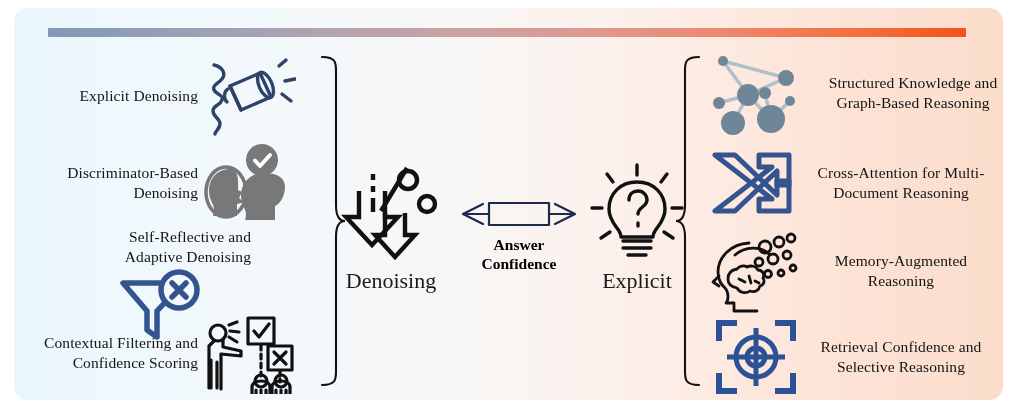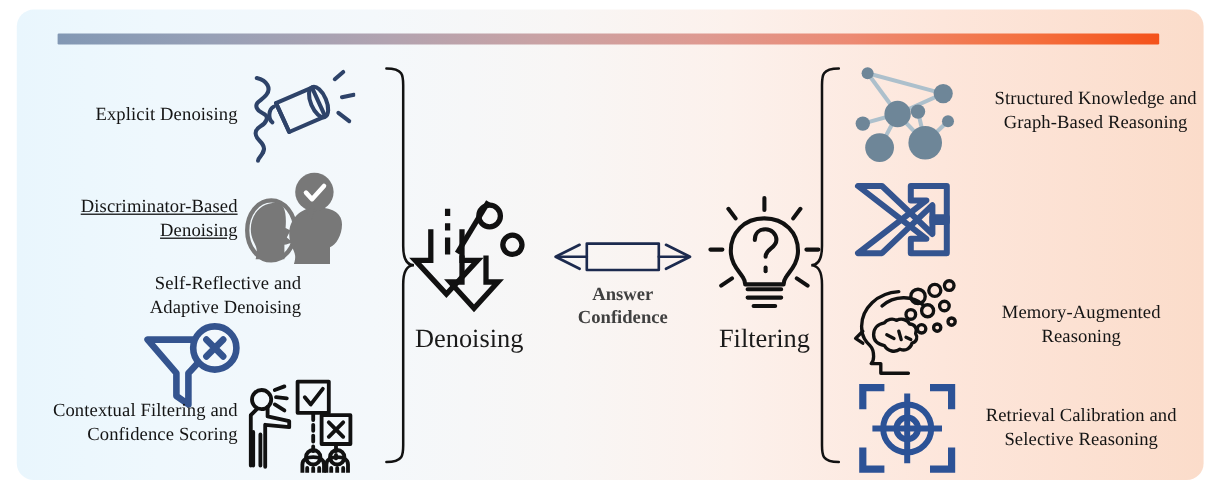--- a/index.html
+++ b/index.html
@@ -88,21 +88,21 @@
   .stage-title {
     font-size: 22px;
     color: #1a1a1a;
     margin-top: 2px;
   }
   .mid-caption {
     font-family: "Liberation Serif", "DejaVu Serif", serif;
     font-weight: bold;
     font-size: 15.5px;
     line-height: 1.22;
-    color: #404040;
+    color: #000000;
     text-align: center;
   }
 </style>
 </head>
 <body>
 
 <div id="figure">
 
   <div class="panel"></div>
 
@@ -120,21 +120,21 @@
           <ellipse cx="65.5" cy="29" rx="6.5" ry="13.5" transform="rotate(-23 65.5 29)"></ellipse>
           <path d="M79 10 l7 -6"></path>
           <path d="M85 25 l10 -2"></path>
           <path d="M82 38 l9 7"></path>
         </g>
         <circle cx="19" cy="71" r="1.8" fill="#2e4369"></circle>
       </svg>
     </div>
   </div>
 
-  <div class="row left-row" style="top:140px;text-decoration:underline;">
+  <div class="row left-row" style="top:140px;">
     <div class="label">Discriminator-Based Denoising</div>
     <div class="icon">
       <svg width="96" height="80" viewBox="0 0 96 80">
         <ellipse cx="26" cy="49" rx="20" ry="25" fill="none" stroke="#787878" stroke-width="3.6"></ellipse>
         <path d="M30 26 c-13 0 -21 10 -21 22 c0 9 5 13 5 18 c0 4 -1 7 -1 7 l24 0 l0 -12 c4 -1 7 -2 7 -2 l-5 -4 l3 -6 l-4 -2 c1 -13 -1 -21 -8 -21 z" fill="#787878"></path>
         <path d="M64 30 c-14 0 -23 10 -23 22 c0 9 5 14 5 19 c0 3 -1 6 -1 6 l30 0 l0 -14 c5 -2 10 -10 10 -19 c0 -8 -6 -14 -21 -14 z" fill="#787878"></path>
         <circle cx="62" cy="17" r="16" fill="#787878"></circle>
         <path d="M54 32 l6 8 l2 -10 z" fill="#787878"></path>
         <path d="M55 17.5 l5 5.5 l10 -11" fill="none" stroke="#ffffff" stroke-width="3.8" stroke-linecap="round" stroke-linejoin="round"></path>
       </svg>
@@ -224,21 +224,21 @@
           <path d="M45 79 l28 0 M45 86 l28 0 M50 93 l18 0"></path>
           <path d="M59 3 l0 10"></path>
           <path d="M29 12 l6 8 M89 12 l-6 8"></path>
           <path d="M14 46 l10 0 M104 46 l-10 0"></path>
           <path d="M23 76 l9 -6 M95 76 l-9 -6"></path>
           <path d="M51 38 c0 -6 4 -9 9 -9 c5 0 9 4 9 9 c0 7 -9 7 -9 14"></path>
           <path d="M60 61 l0 3"></path>
         </g>
       </svg>
     </div>
-    <div class="stage-title">Filtering</div>
+    <div class="stage-title">Explicit</div>
   </div>
 
   <div class="brace" style="left:675px; top:55px;">
     <svg width="32" height="332" viewBox="0 0 32 332">
       <path d="M24 2 c-14 0 -14 6 -14 14 l0 134 c0 12 -4 16 -9 16 c5 0 9 4 9 16 l0 134 c0 8 0 14 14 14" fill="none" stroke="#121212" stroke-width="2.1" stroke-linecap="round"></path>
     </svg>
   </div>
 
   <div class="row right-row" style="top:50px;gap:24px;">
     <div class="icon">
@@ -270,20 +270,21 @@
 
   <div class="row right-row" style="top:140px;">
     <div class="icon">
       <svg width="92" height="84" viewBox="0 0 92 84">
         <g fill="none" stroke="#34548f" stroke-width="5" stroke-linejoin="round" stroke-linecap="round">
           <path d="M6 14 l20 0 l42 40 l0 -14 l12 0 l0 30 l-30 0 l0 -12 l13 0 z"></path>
           <path d="M6 70 l20 0 l42 -40 l0 14 l12 0 l0 -30 l-30 0 l0 12 l13 0 z"></path>
         </g>
       </svg>
     </div>
+    <div class="label">Cross-Attention for Multi-Document Reasoning</div>
   </div>
 
   <div class="row right-row" style="top:228px;">
     <div class="icon">
       <svg width="92" height="84" viewBox="0 0 92 84">
         <g fill="none" stroke="#111111" stroke-width="2.8" stroke-linecap="round" stroke-linejoin="round">
           <path d="M40 14 c-18 1 -31 14 -31 29 c0 9 4 13 7 16 c3 3 3 6 3 9 c0 4 -2 6 -2 6 l8 0 l0 8 l23 0"></path>
           <path d="M10 47 l-6 6 l6 4"></path>
           <path d="M28 40 c-6 1 -9 5 -9 10 c0 5 4 8 9 9 c3 5 9 6 13 3 c5 2 9 -1 10 -5 c4 -1 5 -5 3 -8 c2 -4 -1 -8 -5 -8 c-2 -4 -7 -5 -11 -3 c-3 -2 -8 -1 -10 2 z"></path>
           <path d="M30 50 l6 3 M40 47 l2 7 M46 52 l4 2"></path>
@@ -312,16 +313,16 @@
           <path d="M84 58 l0 18 l-18 0"></path>
           <path d="M28 76 l-18 0 l0 -18"></path>
         </g>
         <g fill="none" stroke="#2c5296" stroke-width="5">
           <circle cx="47" cy="42" r="20"></circle>
           <circle cx="47" cy="42" r="9"></circle>
           <path d="M47 13 l0 58 M18 42 l58 0"></path>
         </g>
       </svg>
     </div>
-    <div class="label">Retrieval Calibration and Selective Reasoning</div>
+    <div class="label">Retrieval Confidence and Selective Reasoning</div>
   </div>
 
 </div>
 
 </body></html>

